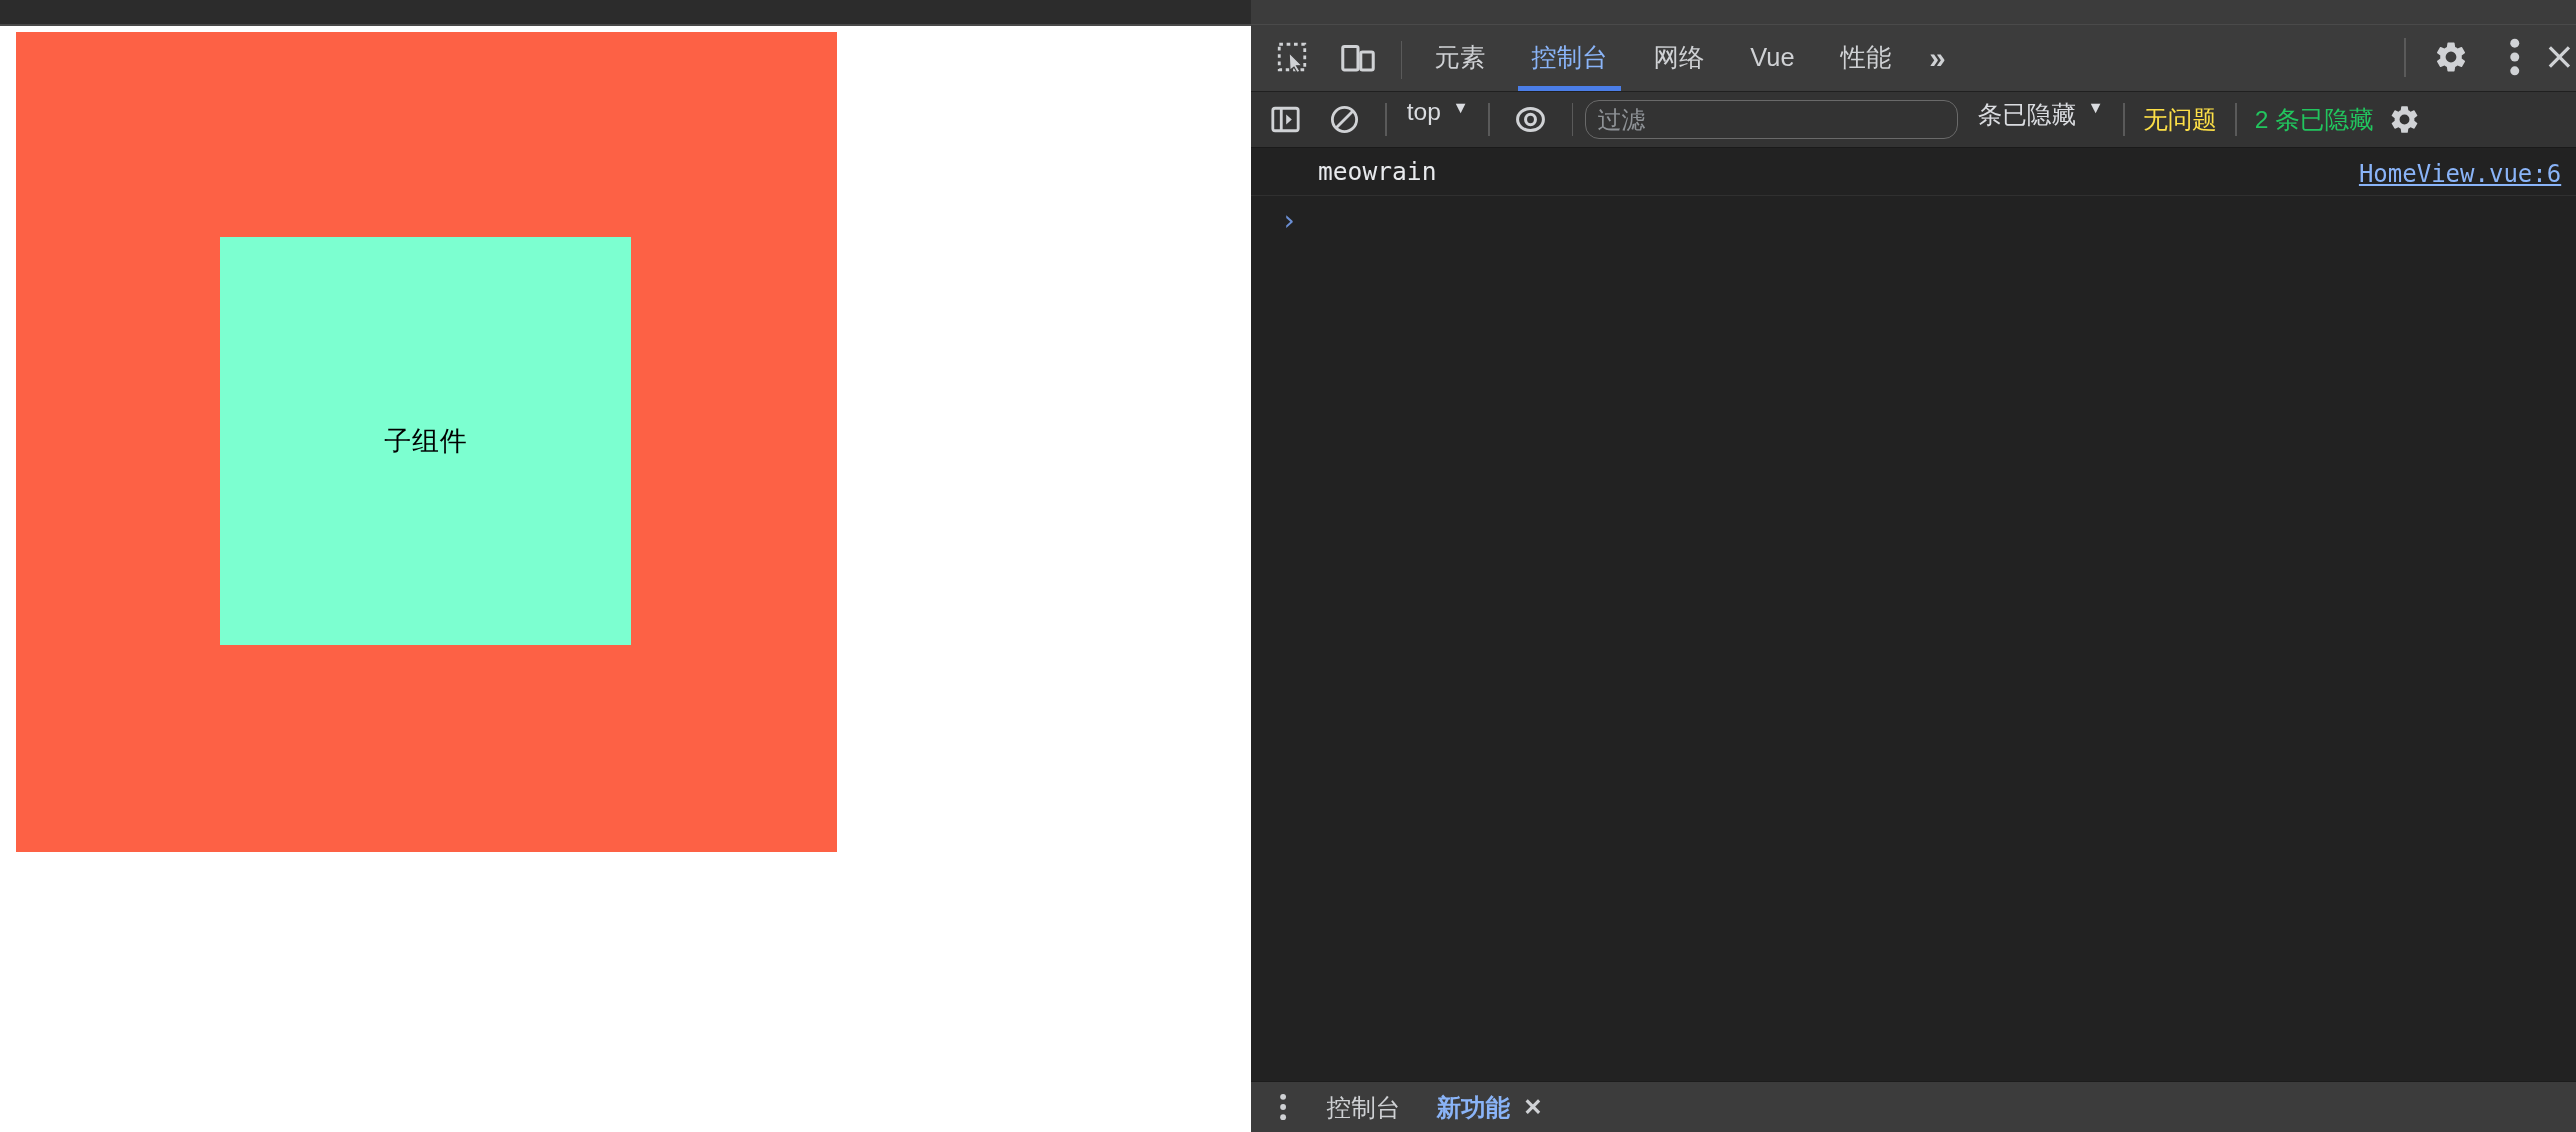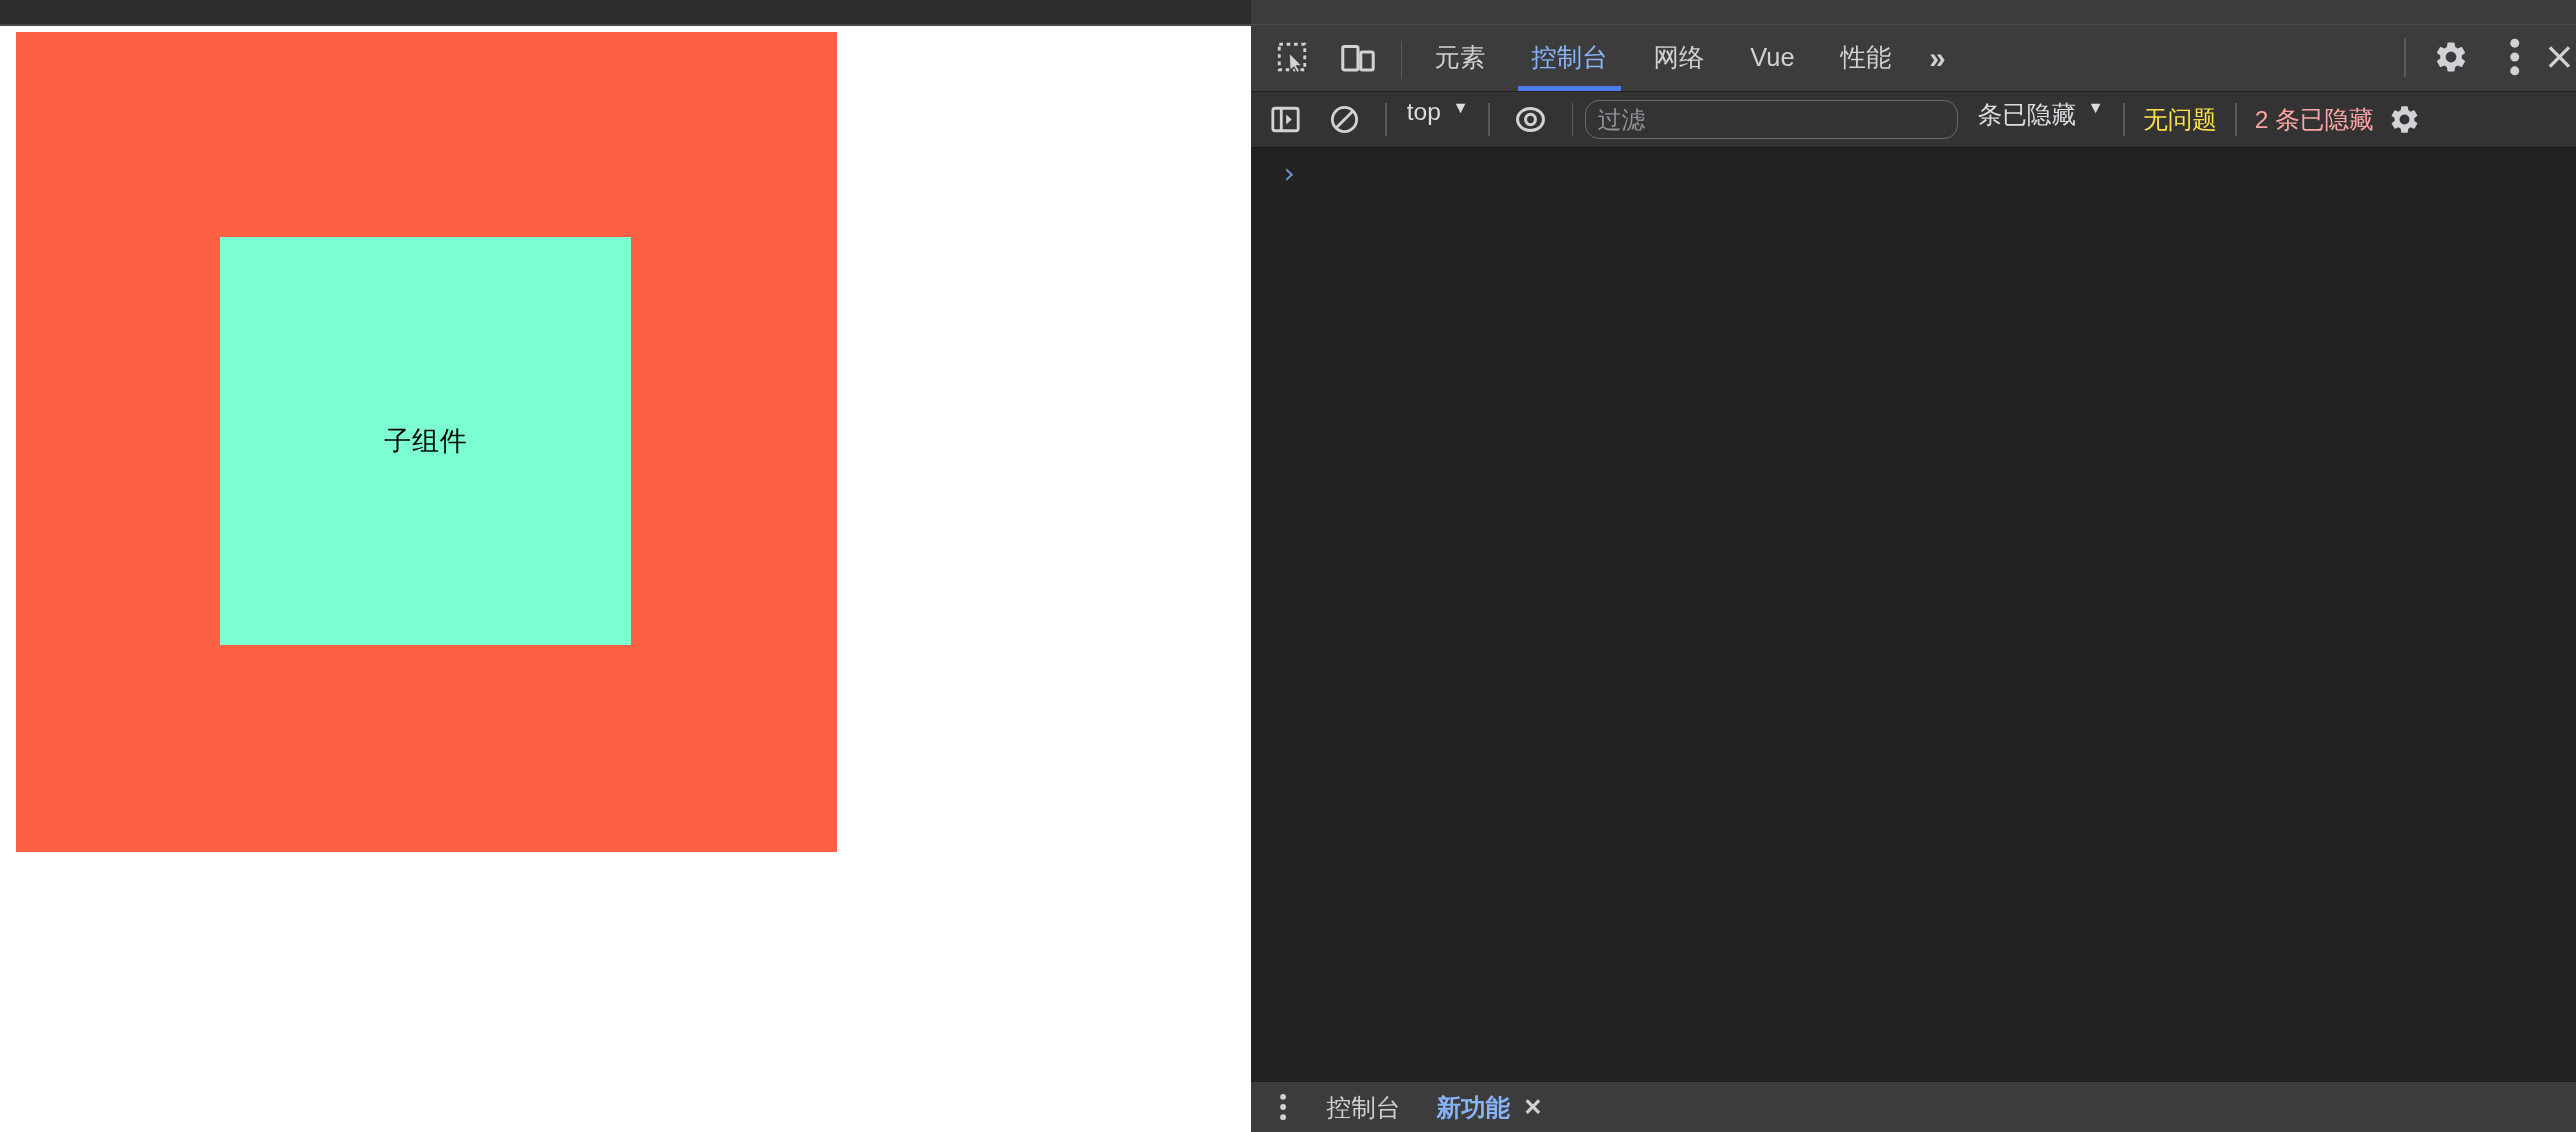--- a/index.html
+++ b/index.html
@@ -144,21 +144,21 @@
     color:#9aa0a6;
     font-size:24px;
     padding:0 11.5px;
     font-family:"Liberation Sans", sans-serif;
     outline:none;
   }
   .cb-filter::placeholder{ color:#8e9296; }
   .cb-text{
     font-size:24.6px; color:#fde047; padding:0 6.6px; cursor:pointer; white-space:nowrap;
   }
-  .cb-text.dim{ color:#fca5a5; }
+  .cb-text.dim{ color:#22c55e; }
   .cb-gear{ width:49px; display:flex; align-items:center; justify-content:center; cursor:pointer; }
 
   
   .dt-console{
     flex:1;
     background:#222222;
     overflow:hidden;
     position:relative;
   }
   .console-row{
@@ -349,20 +349,24 @@
 
       <div class="cb-gear">
         <svg width="33" height="33" viewBox="0 0 24 24">
           <path fill="#d0d2d5" d="M19.14 12.94a7.4 7.4 0 0 0 .06-.94 7.4 7.4 0 0 0-.06-.94l2.03-1.58a.48.48 0 0 0 .12-.61l-1.92-3.32a.48.48 0 0 0-.59-.22l-2.39.96a7.03 7.03 0 0 0-1.62-.94l-.36-2.54a.48.48 0 0 0-.48-.41h-3.84a.48.48 0 0 0-.48.41l-.36 2.54c-.59.24-1.13.56-1.62.94l-2.39-.96a.48.48 0 0 0-.59.22L2.73 8.87a.48.48 0 0 0 .12.61l2.03 1.58c-.04.31-.06.63-.06.94s.02.63.06.94l-2.03 1.58a.48.48 0 0 0-.12.61l1.92 3.32c.12.22.38.3.59.22l2.39-.96c.49.38 1.03.7 1.62.94l.36 2.54c.04.24.24.41.48.41h3.84c.24 0 .44-.17.48-.41l.36-2.54c.59-.24 1.13-.56 1.62-.94l2.39.96c.22.08.47 0 .59-.22l1.92-3.32a.48.48 0 0 0-.12-.61l-2.03-1.58ZM12 15.6A3.6 3.6 0 1 1 12 8.4a3.6 3.6 0 0 1 0 7.2Z"></path>
         </svg>
       </div>
     </div>
 
     <div class="dt-console">
 
+      <div class="console-row">
+        <span class="console-msg">meowrain</span>
+        <span class="console-src">HomeView.vue:6</span>
+      </div>
 
       <div class="console-prompt">
         <span class="prompt-chevron">›</span>
       </div>
     </div>
 
     <div class="dt-drawer">
       <div class="dw-kebab">
         <svg width="8.2" height="28" viewBox="0 0 6 22">
           <circle cx="3" cy="3" r="2.3" fill="#cfd1d4"></circle>

